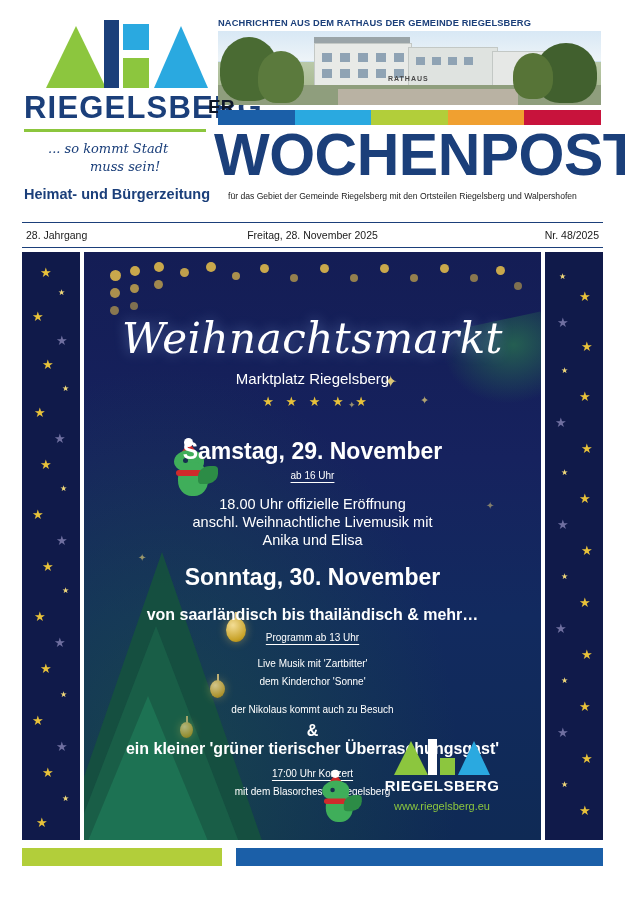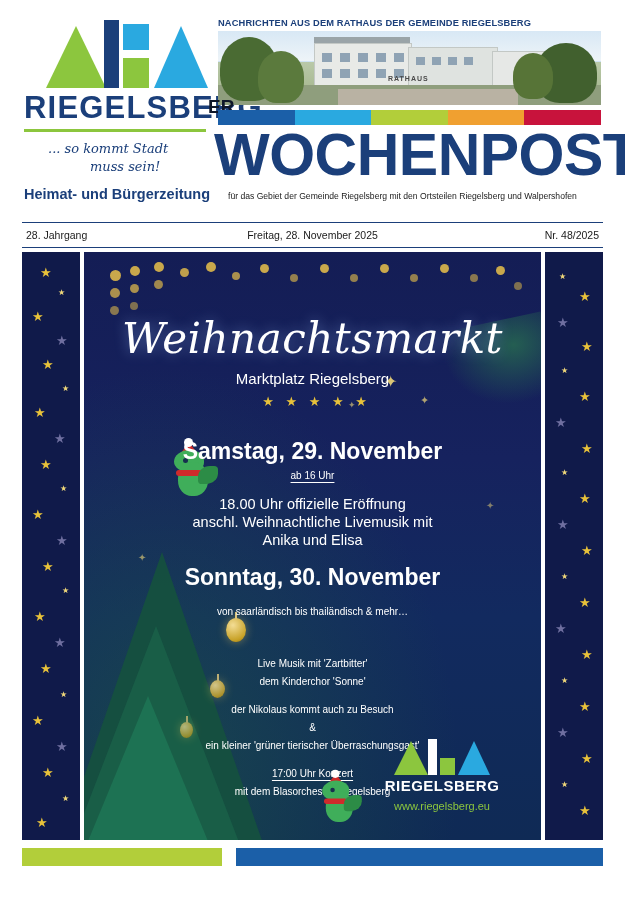--- a/index.html
+++ b/index.html
@@ -355,21 +355,21 @@
     text-align: center;
     color: #ffffff;
   }
   .h-day {
     font-size: 23px;
     font-weight: 700;
   }
   .u { text-decoration: underline; text-underline-offset: 3px; }
   .sz15 { font-size: 14.5px; }
   .sz13 { font-size: 10px; }
-  .sz12 { font-size: 10px; }
+  .sz12 { font-size: 16px; font-weight: bold; }
 
   .badge {
     position: absolute;
     left: 38px; bottom: 42px;
     width: 74px; height: 74px;
     border-radius: 50%;
     background: #e8c23a;
     color: #12204f;
     font-size: 10px;
     font-weight: 700;
@@ -677,20 +677,21 @@
       </div>
 
       <div class="p-line h-day" style="top:186px;">Samstag, 29. November</div>
       <div class="p-line sz13 u" style="top:218px;">ab 16 Uhr</div>
       <div class="p-line sz15" style="top:244px;">18.00 Uhr offizielle Eröffnung</div>
       <div class="p-line sz15" style="top:280px;">Anika und Elisa</div>
       <div class="p-line sz15" style="top:262px;">anschl. Weihnachtliche Livemusik mit</div>
 
       <div class="p-line h-day" style="top:312px;">Sonntag, 30. November</div>
       <div class="p-line sz12" style="top:354px;">von saarländisch bis thailändisch &amp; mehr…</div>
+      <div class="p-line sz13 u" style="top:380px;">Programm ab 13 Uhr</div>
       <div class="p-line sz13" style="top:406px;">Live Musik mit 'Zartbitter'</div>
       <div class="p-line sz13" style="top:452px;">der Nikolaus kommt auch  zu Besuch</div>
       <div class="p-line sz13" style="top:424px;">dem Kinderchor 'Sonne'</div>
       <div class="p-line sz12" style="top:470px;">&amp;</div>
       <div class="p-line sz12" style="top:488px;">ein kleiner 'grüner tierischer Überraschungsgast'</div>
       <div class="p-line sz13 u" style="top:516px;">17:00 Uhr Konzert</div>
       <div class="p-line sz13" style="top:534px;">mit dem Blasorchester Riegelsberg</div>
 
 
       <div class="dragon" style="left:232px;top:524px;transform:scale(.9);">

